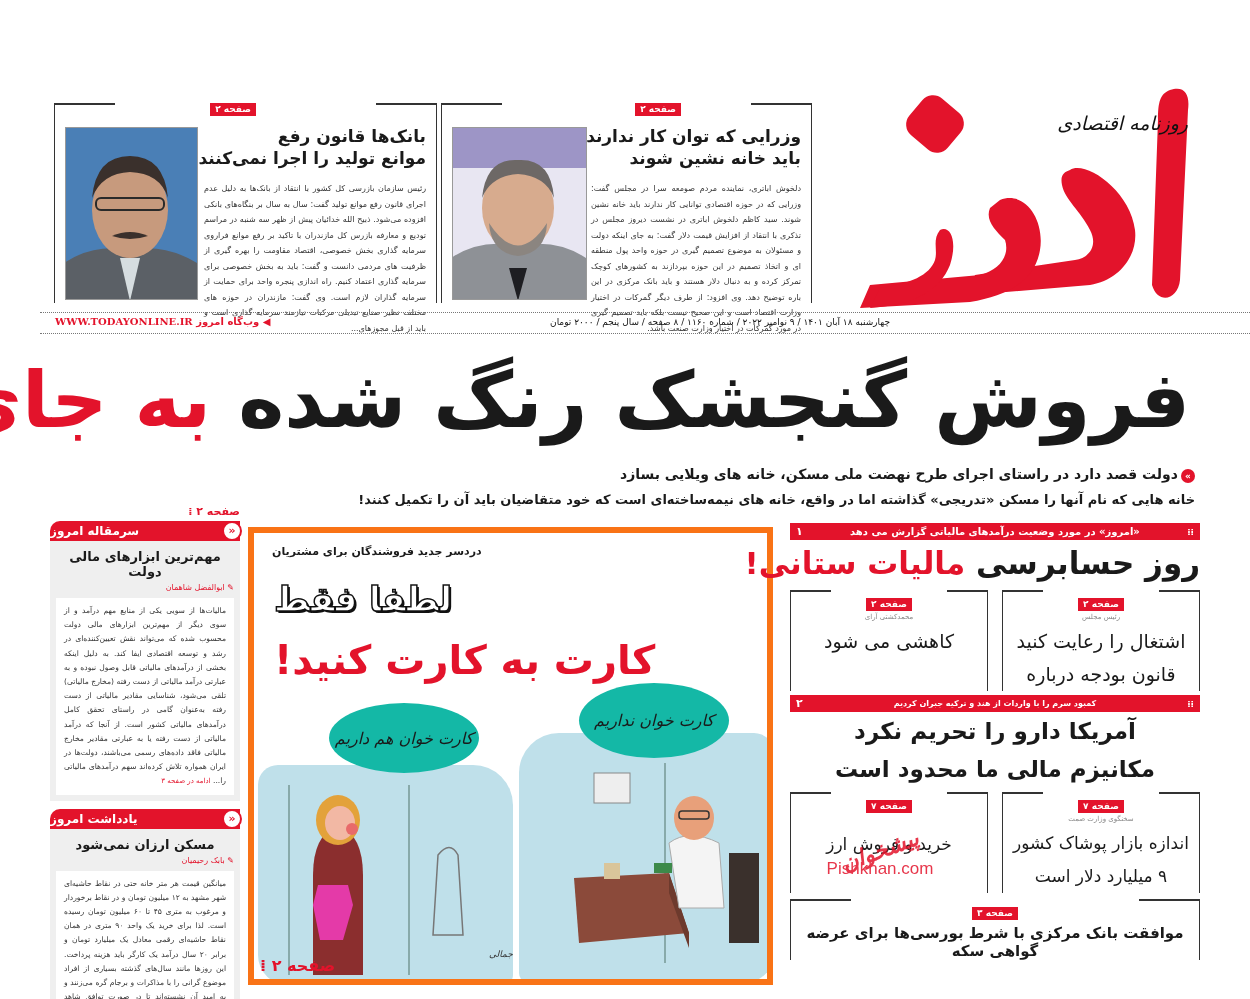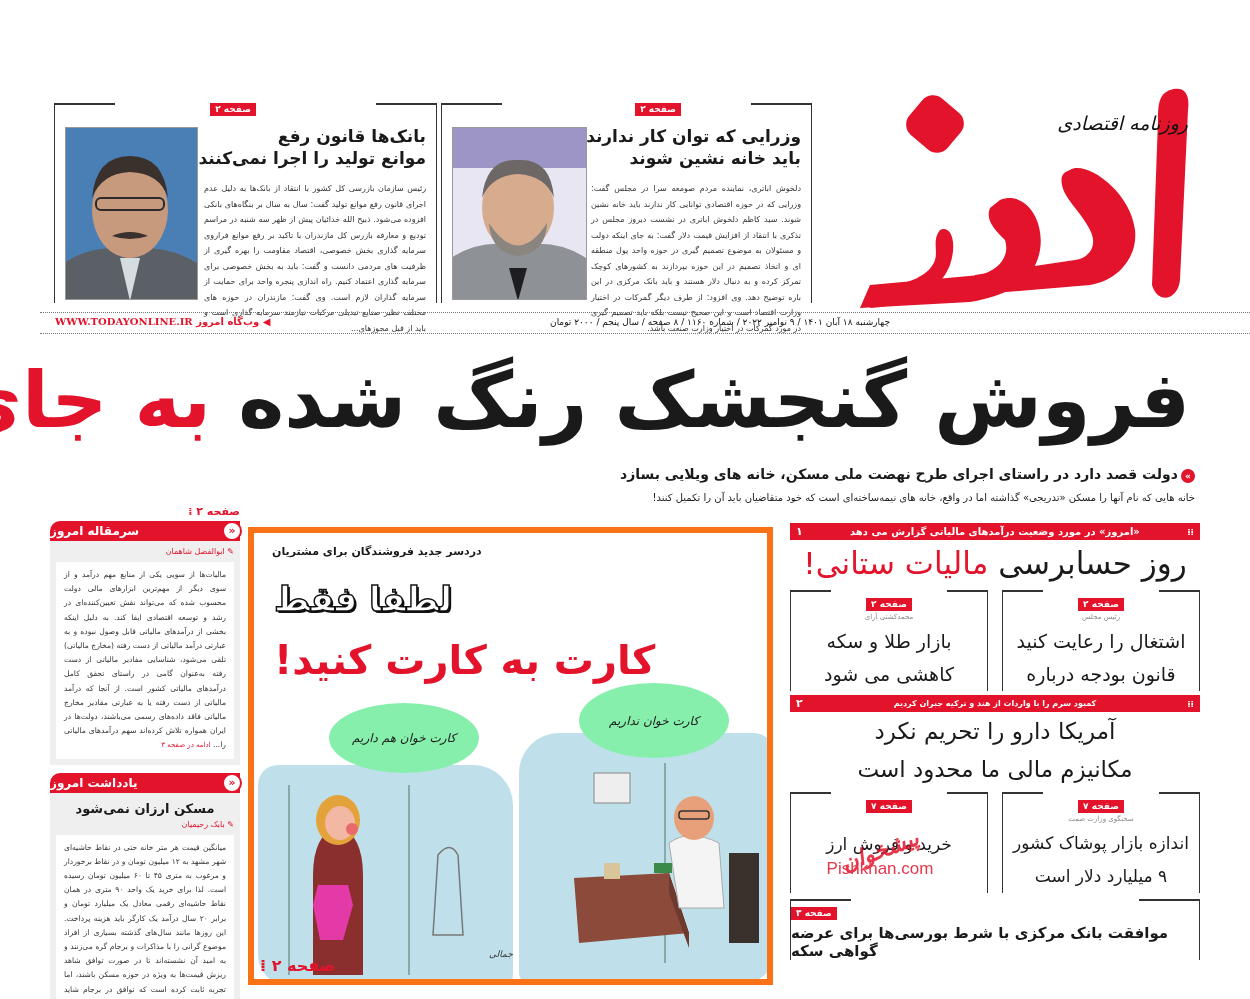--- a/index.html
+++ b/index.html
@@ -26,57 +26,57 @@
   
   .date-strip { left: 40px; right: 0; top: 312px; height: 22px; border-top: 1px dotted #777; border-bottom: 1px dotted #777; }
   .date-text { position: absolute; right: 360px; top: 4px; font-size: 9px; color: #111; }
   .web-text { position: absolute; left: 15px; top: 3px; font-size: 10px; color: #e3132b; font-weight: bold; }
   .web-text .url { font-family: "DejaVu Serif", serif; font-weight: bold; }
 
   
   .main-headline { left: 55px; right: 60px; top: 345px; height: 115px; text-align: center; font-weight: bold; font-size: 78px; line-height: 110px; letter-spacing: -3px; white-space: nowrap; }
   .kicker { right: 55px; top: 466px; font-weight: bold; font-size: 14px; }
   .kicker .bullet { display: inline-block; width: 14px; height: 14px; border-radius: 50%; background: #e3132b; color: #fff; font-size: 9px; text-align: center; line-height: 14px; margin-left: 3px; }
-  .subhead { right: 55px; top: 492px; font-weight: normal; font-size: 10px; }
+  .subhead { right: 55px; top: 492px; font-weight: bold; font-size: 13px; }
 
   
   .col-left { left: 50px; width: 190px; top: 505px; }
   .section-tag { font-size: 11px; font-weight: bold; color: #e3132b; text-align: right; padding-left: 4px; }
   .section-band { height: 20px; margin-top: 3px; border-radius: 10px 0 0 0; display: flex; align-items: center; justify-content: flex-end; padding-right: 22px; position: relative; font-size: 12px; font-weight: bold; }
   .section-band .chev { position: absolute; right: -2px; top: 0; width: 20px; height: 20px; border-radius: 50%; background: #fff; border: 2px solid #e3132b; color: #e3132b; font-size: 11px; line-height: 16px; text-align: center; font-weight: bold; }
   .col-box { background: #efefef; padding: 6px 6px 6px 6px; }
   .col-title { font-size: 13px; font-weight: bold; text-align: center; padding: 2px 0 4px; }
   .col-author { font-size: 8px; color: #e3132b; text-align: right; padding-bottom: 6px; }
   .col-body { background: #fff; padding: 6px 8px; font-size: 7.6px; line-height: 14.2px; color: #333; text-align: justify; }
   .col-more { color: #e3132b; font-size: 7px; }
 
   
   .cartoon { left: 248px; top: 527px; width: 525px; height: 458px; border: 6px solid #f97316; background: #fff; overflow: hidden; }
   .cartoon-kicker { position: absolute; left: 18px; top: 12px; font-size: 11px; font-weight: bold; direction: rtl; }
   .cartoon-title1 { position: absolute; left: 20px; top: 46px; font-size: 34px; font-weight: bold; color: #fff; -webkit-text-stroke: 1.5px #111; text-shadow: 2px 2px 0 #111; }
   .cartoon-title2 { position: absolute; left: 20px; top: 104px; font-size: 40px; font-weight: bold; color: #e3132b; letter-spacing: -1px; }
   .panel-l { position: absolute; left: 4px; top: 232px; width: 255px; height: 220px; background: #bfe0ea; border-radius: 20px 40px 10px 30px; }
   .panel-r { position: absolute; left: 265px; top: 200px; width: 255px; height: 250px; background: #bfe0ea; border-radius: 40px 20px 30px 10px; }
-  .bubble { position: absolute; background: #86efac; border-radius: 50%; font-size: 12px; font-style: italic; text-align: right; display: flex; align-items: center; justify-content: center; }
+  .bubble { position: absolute; background: #14b8a6; border-radius: 50%; font-size: 16px; font-style: italic; text-align: right; display: flex; align-items: center; justify-content: center; }
   .cartoon-page { position: absolute; left: 6px; bottom: 4px; font-size: 16px; font-weight: bold; color: #e3132b; direction: ltr; }
   .signature { position: absolute; left: 235px; bottom: 20px; font-size: 9px; font-style: italic; color: #333; }
 
   
   .col-right { right: 50px; width: 410px; top: 523px; }
   .strip { height: 17px; font-size: 10px; font-weight: bold; display: flex; align-items: center; justify-content: space-between; padding: 0 6px; }
   .strip .num { font-size: 11px; }
   .strip .grip { font-size: 9px; }
-  .big-head { font-size: 28px; font-weight: normal; text-align: center; line-height: 46px; white-space: nowrap; letter-spacing: -1px; }
+  .big-head { font-size: 28px; font-weight: bold; text-align: center; line-height: 46px; white-space: nowrap; letter-spacing: -1px; }
   .pair { display: flex; justify-content: space-between; gap: 10px; margin-top: 4px; }
   .subbox { position: relative; width: 198px; border-left: 1.5px solid #333; border-right: 1.5px solid #333; text-align: center; padding-top: 2px; }
   .subbox .cap-l, .subbox .cap-r { position: absolute; top: 0; height: 1.5px; background: #333; width: 40px; }
   .subbox .cap-l { left: 0; } .subbox .cap-r { right: 0; }
   .subbox .who { font-size: 7px; color: #888; margin-top: 2px; }
   .subbox .ttl { font-size: 19px; line-height: 33px; margin-top: 4px; }
-  .bottom-box { position: relative; border-left: 1.5px solid #333; border-right: 1.5px solid #333; margin-top: 6px; text-align: left; padding-top: 2px; }
+  .bottom-box { position: relative; border-left: 1.5px solid #333; border-right: 1.5px solid #333; margin-top: 6px; text-align: center; padding-top: 2px; }
   .bottom-box .cap-l, .bottom-box .cap-r { position: absolute; top: 0; height: 1.5px; background: #333; width: 60px; }
   .bottom-box .cap-l { left: 0; } .bottom-box .cap-r { right: 0; }
   .bottom-box .ttl { font-size: 15px; font-weight: bold; margin-top: 4px; }
 
   .watermark { left: 815px; top: 838px; width: 130px; text-align: center; color: #e3132b; opacity: 0.85; }
   .watermark .fa { font-size: 22px; font-style: italic; font-weight: bold; transform: rotate(-20deg); display: inline-block; }
   .watermark .en { font-family: "Liberation Sans", sans-serif; font-size: 17px; margin-top: -4px; }
 </style>
 </head>
 <body>
@@ -154,20 +154,21 @@
 </div>
 <div class="abs subhead">خانه هایی که نام آنها را مسکن «تدریجی» گذاشته اما در واقع، خانه های نیمه‌ساخته‌ای است که خود متقاضیان باید آن را تکمیل کنند!</div>
 
 <div class="abs col-left">
   <div class="section-tag"><span>صفحه ۲</span> ⁞</div>
   <div class="section-band redbg">
     <span class="chev">«</span>
     <span>سرمقاله امروز</span>
   </div>
   <div class="col-box">
+    <div class="col-title">مهم‌ترین ابزارهای مالی دولت</div>
     <div class="col-author">✎ <span>ابوالفضل شاهمان</span></div>
     <div class="col-body">
       <span>مالیات‌ها از سویی یکی از منابع مهم درآمد و از سوی دیگر از مهم‌ترین ابزارهای مالی دولت محسوب شده که می‌تواند نقش تعیین‌کننده‌ای در رشد و توسعه اقتصادی ایفا کند. به دلیل اینکه بخشی از درآمدهای مالیاتی قابل وصول نبوده و به عبارتی درآمد مالیاتی از دست رفته (مخارج مالیاتی) تلقی می‌شود، شناسایی مقادیر مالیاتی از دست رفته به‌عنوان گامی در راستای تحقق کامل درآمدهای مالیاتی کشور است. از آنجا که درآمد مالیاتی از دست رفته یا به عبارتی مقادیر مخارج مالیاتی فاقد داده‌های رسمی می‌باشند، دولت‌ها در ایران همواره تلاش کرده‌اند سهم درآمدهای مالیاتی را...</span>
       <span class="col-more">ادامه در صفحه ۳</span>
     </div>
   </div>
 
   <div class="section-band redbg" style="margin-top:8px;">
     <span class="chev">«</span>
     <span>یادداشت امروز</span>
@@ -239,21 +240,20 @@
       <div class="ttl">
         <div>اشتغال را رعایت کنید</div>
         <div>قانون بودجه درباره</div>
       </div>
     </div>
     <div class="subbox">
       <span class="cap-l"></span><span class="cap-r"></span>
       <span class="page-tag">صفحه ۲</span>
       <div class="who">محمدکشتی آرای</div>
       <div class="ttl">
-        <div>بازار طلا و سکه</div>
         <div>کاهشی می شود</div>
       </div>
     </div>
   </div>
 
   <div class="strip redbg" style="margin-top:4px; font-size:8px;">
     <span class="grip">⁞⁞</span>
     <span>کمبود سرم را با واردات از هند و ترکیه جبران کردیم</span>
     <span class="num">۲</span>
   </div>

